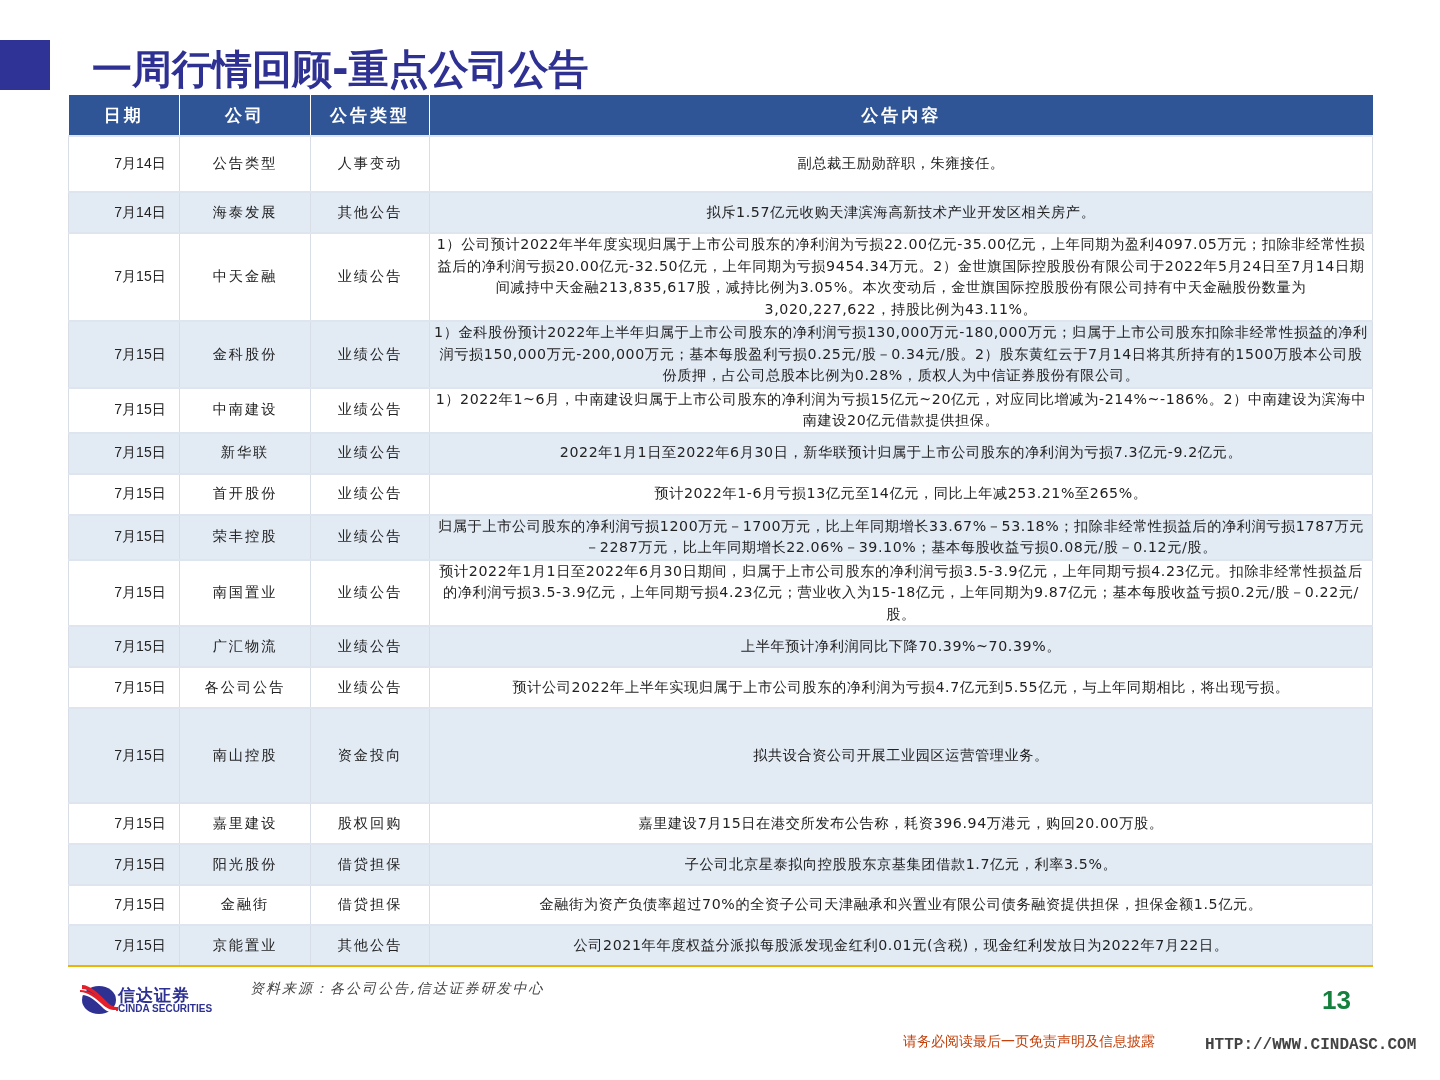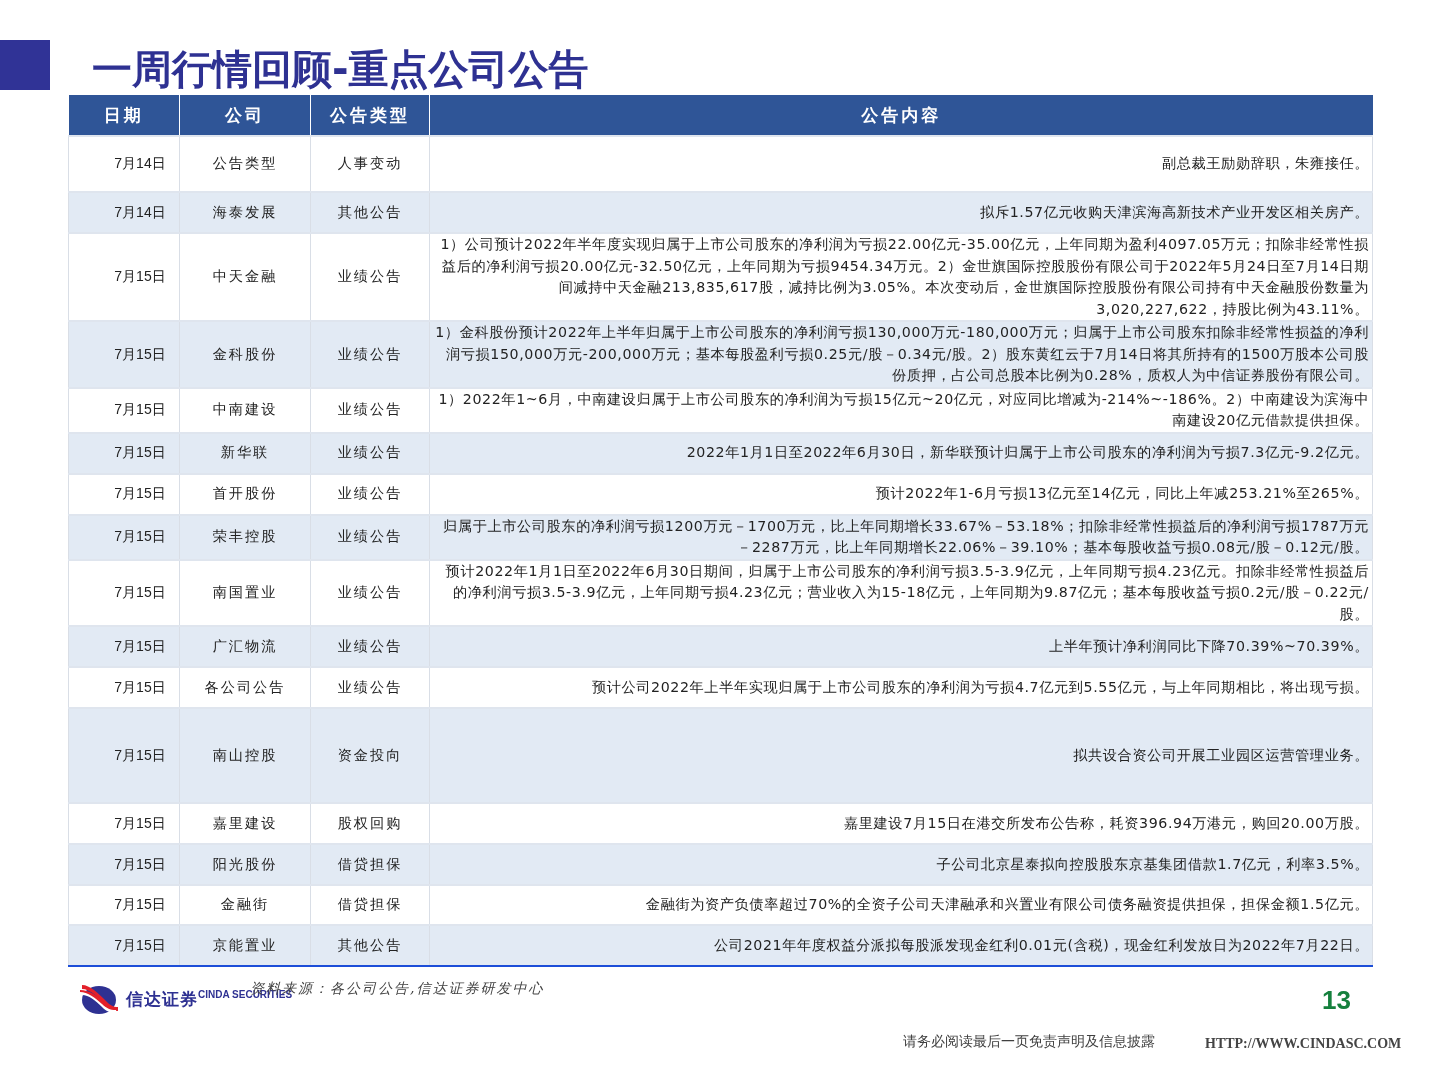--- a/index.html
+++ b/index.html
@@ -9,34 +9,34 @@
     .corner-block { position: absolute; left: 0; top: 40px; width: 50px; height: 50px; background: #303396; }
     .page-title { position: absolute; left: 92px; top: 42px; font-size: 40px; font-weight: bold; color: #2e3192; letter-spacing: 0px; font-family: "DejaVu Sans", sans-serif; }
 
     .table-wrap { position: absolute; left: 68px; top: 95px; width: 1305px; }
     table { width: 100%; border-collapse: collapse; table-layout: fixed; }
     th { background: #2f5597; color: #ffffff; font-size: 17px; font-weight: bold; height: 41px; text-align: center; border-right: 1px solid #ffffff; letter-spacing: 3px; font-family: "DejaVu Serif", serif; }
     th:last-child { border-right: none; }
     td { font-size: 14.2px; line-height: 21.5px; border: 1px solid #d9dee6; border-top: 2px solid #dfe5ee; vertical-align: middle; font-family: "DejaVu Sans", sans-serif; color: #222; }
     td.c { text-align: center; letter-spacing: 2px; }
     td.d { text-align: center; font-family: "Liberation Sans", sans-serif; font-size: 14px; letter-spacing: 0; padding-left: 32px; }
-    td.t { padding: 0 3px 0 3px; text-align: right; letter-spacing: 0.6px; }
+    td.t { padding: 0 3px 0 3px; text-align: center; letter-spacing: 0.6px; }
     tr.odd td { background: #ffffff; }
     tr.even td { background: #e2eaf4; }
-    table { border-bottom: 2px solid #1d4ed8; }
+    table { border-bottom: 2px solid #eab308; }
 
     .footer-logo { position: absolute; left: 80px; top: 983px; display: flex; align-items: center; }
     .logo-mark { width: 38px; height: 32px; }
-    .logo-text { margin-left: 8px; display: flex; flex-direction: row; }
+    .logo-text { margin-left: 0; display: flex; flex-direction: column; }
     .logo-cn { font-size: 17px; font-weight: bold; color: #2e3192; letter-spacing: 1px; line-height: 18px; }
     .logo-en { font-size: 10px; font-weight: bold; color: #2e3192; font-family: "Liberation Sans", sans-serif; line-height: 9px; }
     .source { position: absolute; left: 250px; top: 980px; font-size: 14px; font-style: italic; color: #444; font-family: "DejaVu Serif", serif; letter-spacing: 2px; }
     .page-number { position: absolute; left: 1322px; top: 985px; font-size: 26px; font-weight: bold; color: #15803d; font-family: "Liberation Sans", sans-serif; }
-    .disclaimer { position: absolute; left: 903px; top: 1033px; font-size: 14px; color: #404040; font-family: "DejaVu Sans", sans-serif; }
-    .website { position: absolute; left: 1205px; top: 1036px; font-size: 14px; font-weight: bold; color: #444; font-family: Liberation Serif, serif; }
+    .disclaimer { position: absolute; left: 903px; top: 1033px; font-size: 14px; color: #c2410c; font-family: "DejaVu Sans", sans-serif; }
+    .website { position: absolute; left: 1205px; top: 1036px; font-size: 16px; font-weight: bold; color: #444; font-family: Liberation Mono, monospace; }
   </style>
 </head>
 <body>
 
 <div class="corner-block"></div>
 <div class="page-title">一周行情回顾-重点公司公告</div>
 
 <div class="table-wrap">
   <table>
     <colgroup>

